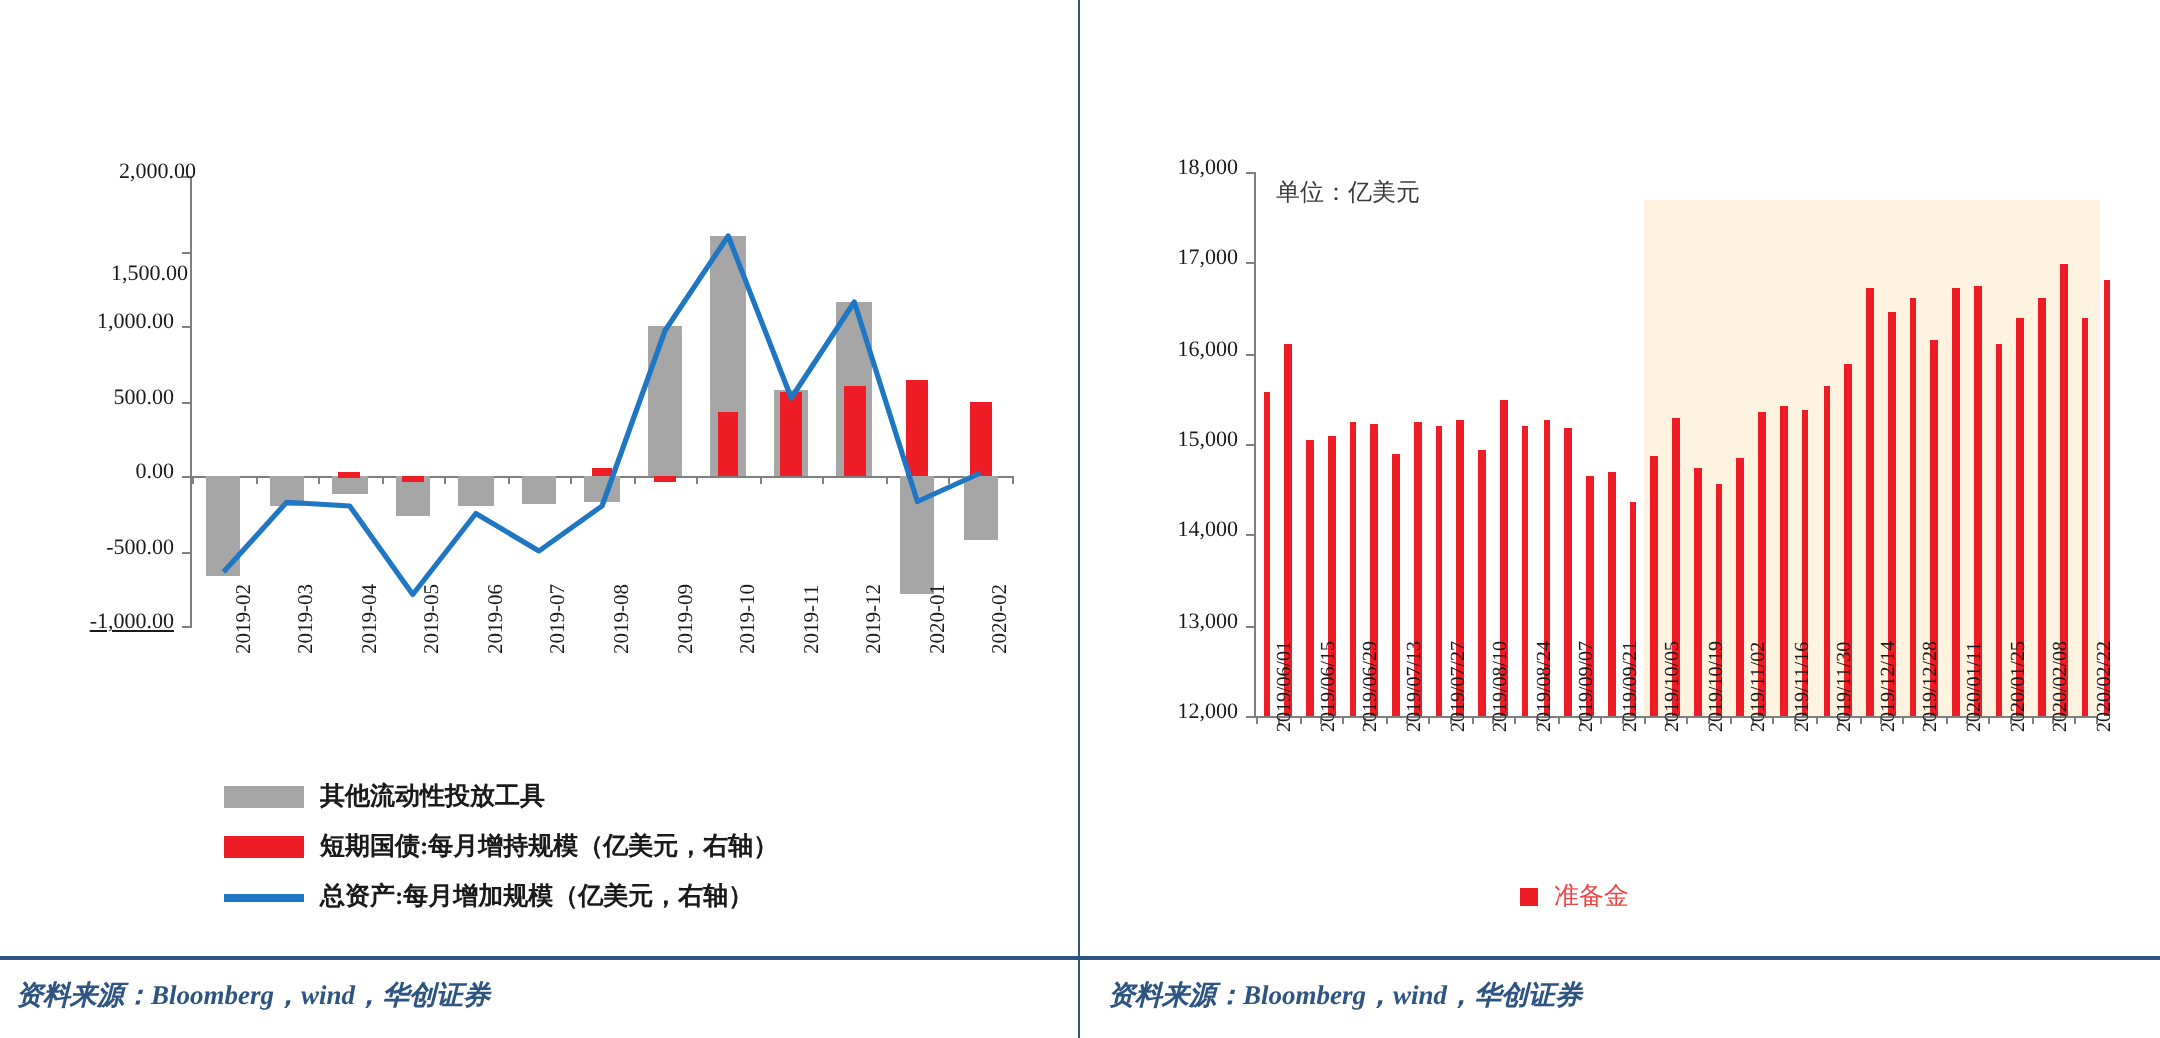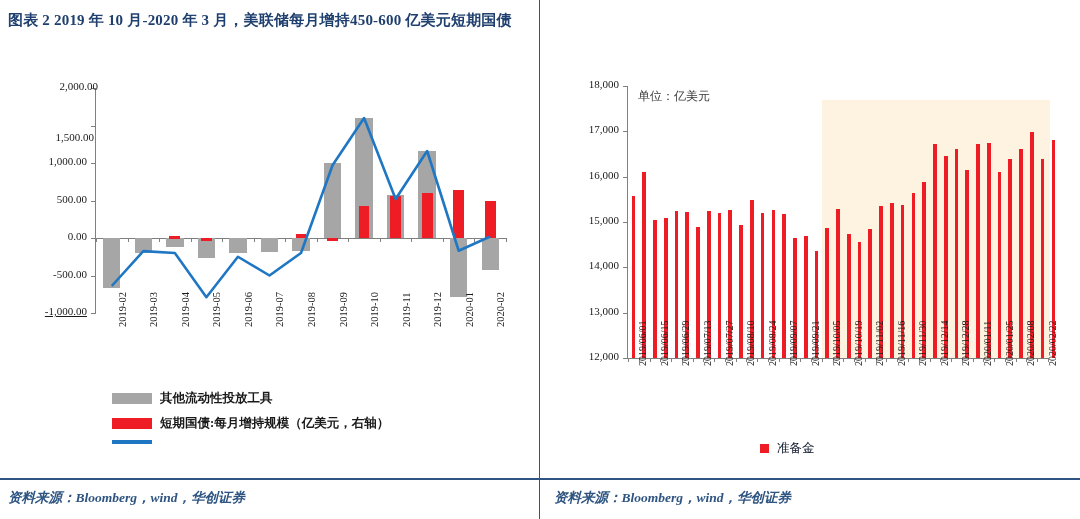--- a/index.html
+++ b/index.html
@@ -44,40 +44,39 @@
   .legend-row{position:absolute;display:flex;align-items:center;gap:8px;}
   .sw-box{width:40px;height:11px;display:inline-block;}
   .sw-grey{background:#a6a6a6;}
   .sw-red{background:#ee1c25;}
   .sw-line{width:40px;height:4px;background:#1f77c4;display:inline-block;}
   .legend-text{
     font-family:"Liberation Serif",serif;font-size:12.5px;color:#1a1a1a;
     white-space:nowrap;font-weight:bold;
   }
   .legend-text-r{
-    font-family:"Liberation Serif",serif;font-size:12.5px;color:#0f172a;
+    font-family:"Liberation Serif",serif;font-size:12.5px;color:#ef4444;
     white-space:nowrap;
   }
   .sw-sq{width:9px;height:9px;background:#ee1c25;display:inline-block;}
   .unit-note{
     position:absolute;font-family:"Liberation Serif",serif;font-size:12px;
     color:#3a3a3a;white-space:nowrap;
   }
   .shade{position:absolute;background:#fdf3e0;}
 </style>
 </head>
 <body>
 
 <div class="page">
 
   <div class="divider"></div>
 
   <div class="panel panel-left">
 
-    <div class="fig-title" style="left:8px;top:8px;width:505px;">图表 2   2019 年 10 月-2020 年 3 月，美联储每月增持450-600 亿美元短期国债</div>
 
     <div class="chart" id="chart-left" style="left:0px;top:78px;width:540px;height:300px;">
         <div class="axis-line" style="left: 95px; top: 10px; width: 1px; height: 225px;"></div>
         <div class="tick" style="left: 91px; top: 235px; width: 5px; height: 1px;"></div>
         <div class="ytick-label" style="left: 0px; top: 227px; width: 87px; text-decoration: underline;">-1,000.00</div>
         <div class="tick" style="left: 91px; top: 197.5px; width: 5px; height: 1px;"></div>
         <div class="ytick-label" style="left: 0px; top: 189.5px; width: 87px;">-500.00</div>
         <div class="tick" style="left: 91px; top: 160px; width: 5px; height: 1px;"></div>
         <div class="ytick-label" style="left: 0px; top: 152px; width: 87px;">0.00</div>
         <div class="tick" style="left: 91px; top: 122.5px; width: 5px; height: 1px;"></div>
@@ -147,20 +146,21 @@
         <div class="legend-row" style="left: 112px; top: 390px;">
           <span class="sw-box sw-grey"></span>
           <span class="legend-text">其他流动性投放工具</span>
         </div>
         <div class="legend-row" style="left: 112px; top: 415px;">
           <span class="sw-box sw-red"></span>
           <span class="legend-text">短期国债:每月增持规模（亿美元，右轴）</span>
         </div>
         <div class="legend-row" style="left: 112px; top: 440px;">
           <span class="sw-line"></span>
+          <span class="legend-text">总资产:每月增加规模（亿美元，右轴）</span>
         </div>
       </div>
 
     <div class="hrule" style="top:478px;"></div>
     <div class="src" style="left:8px;top:489px;">资料来源：Bloomberg，wind，华创证券</div>
   </div>
 
   <div class="panel panel-right">
 
 

